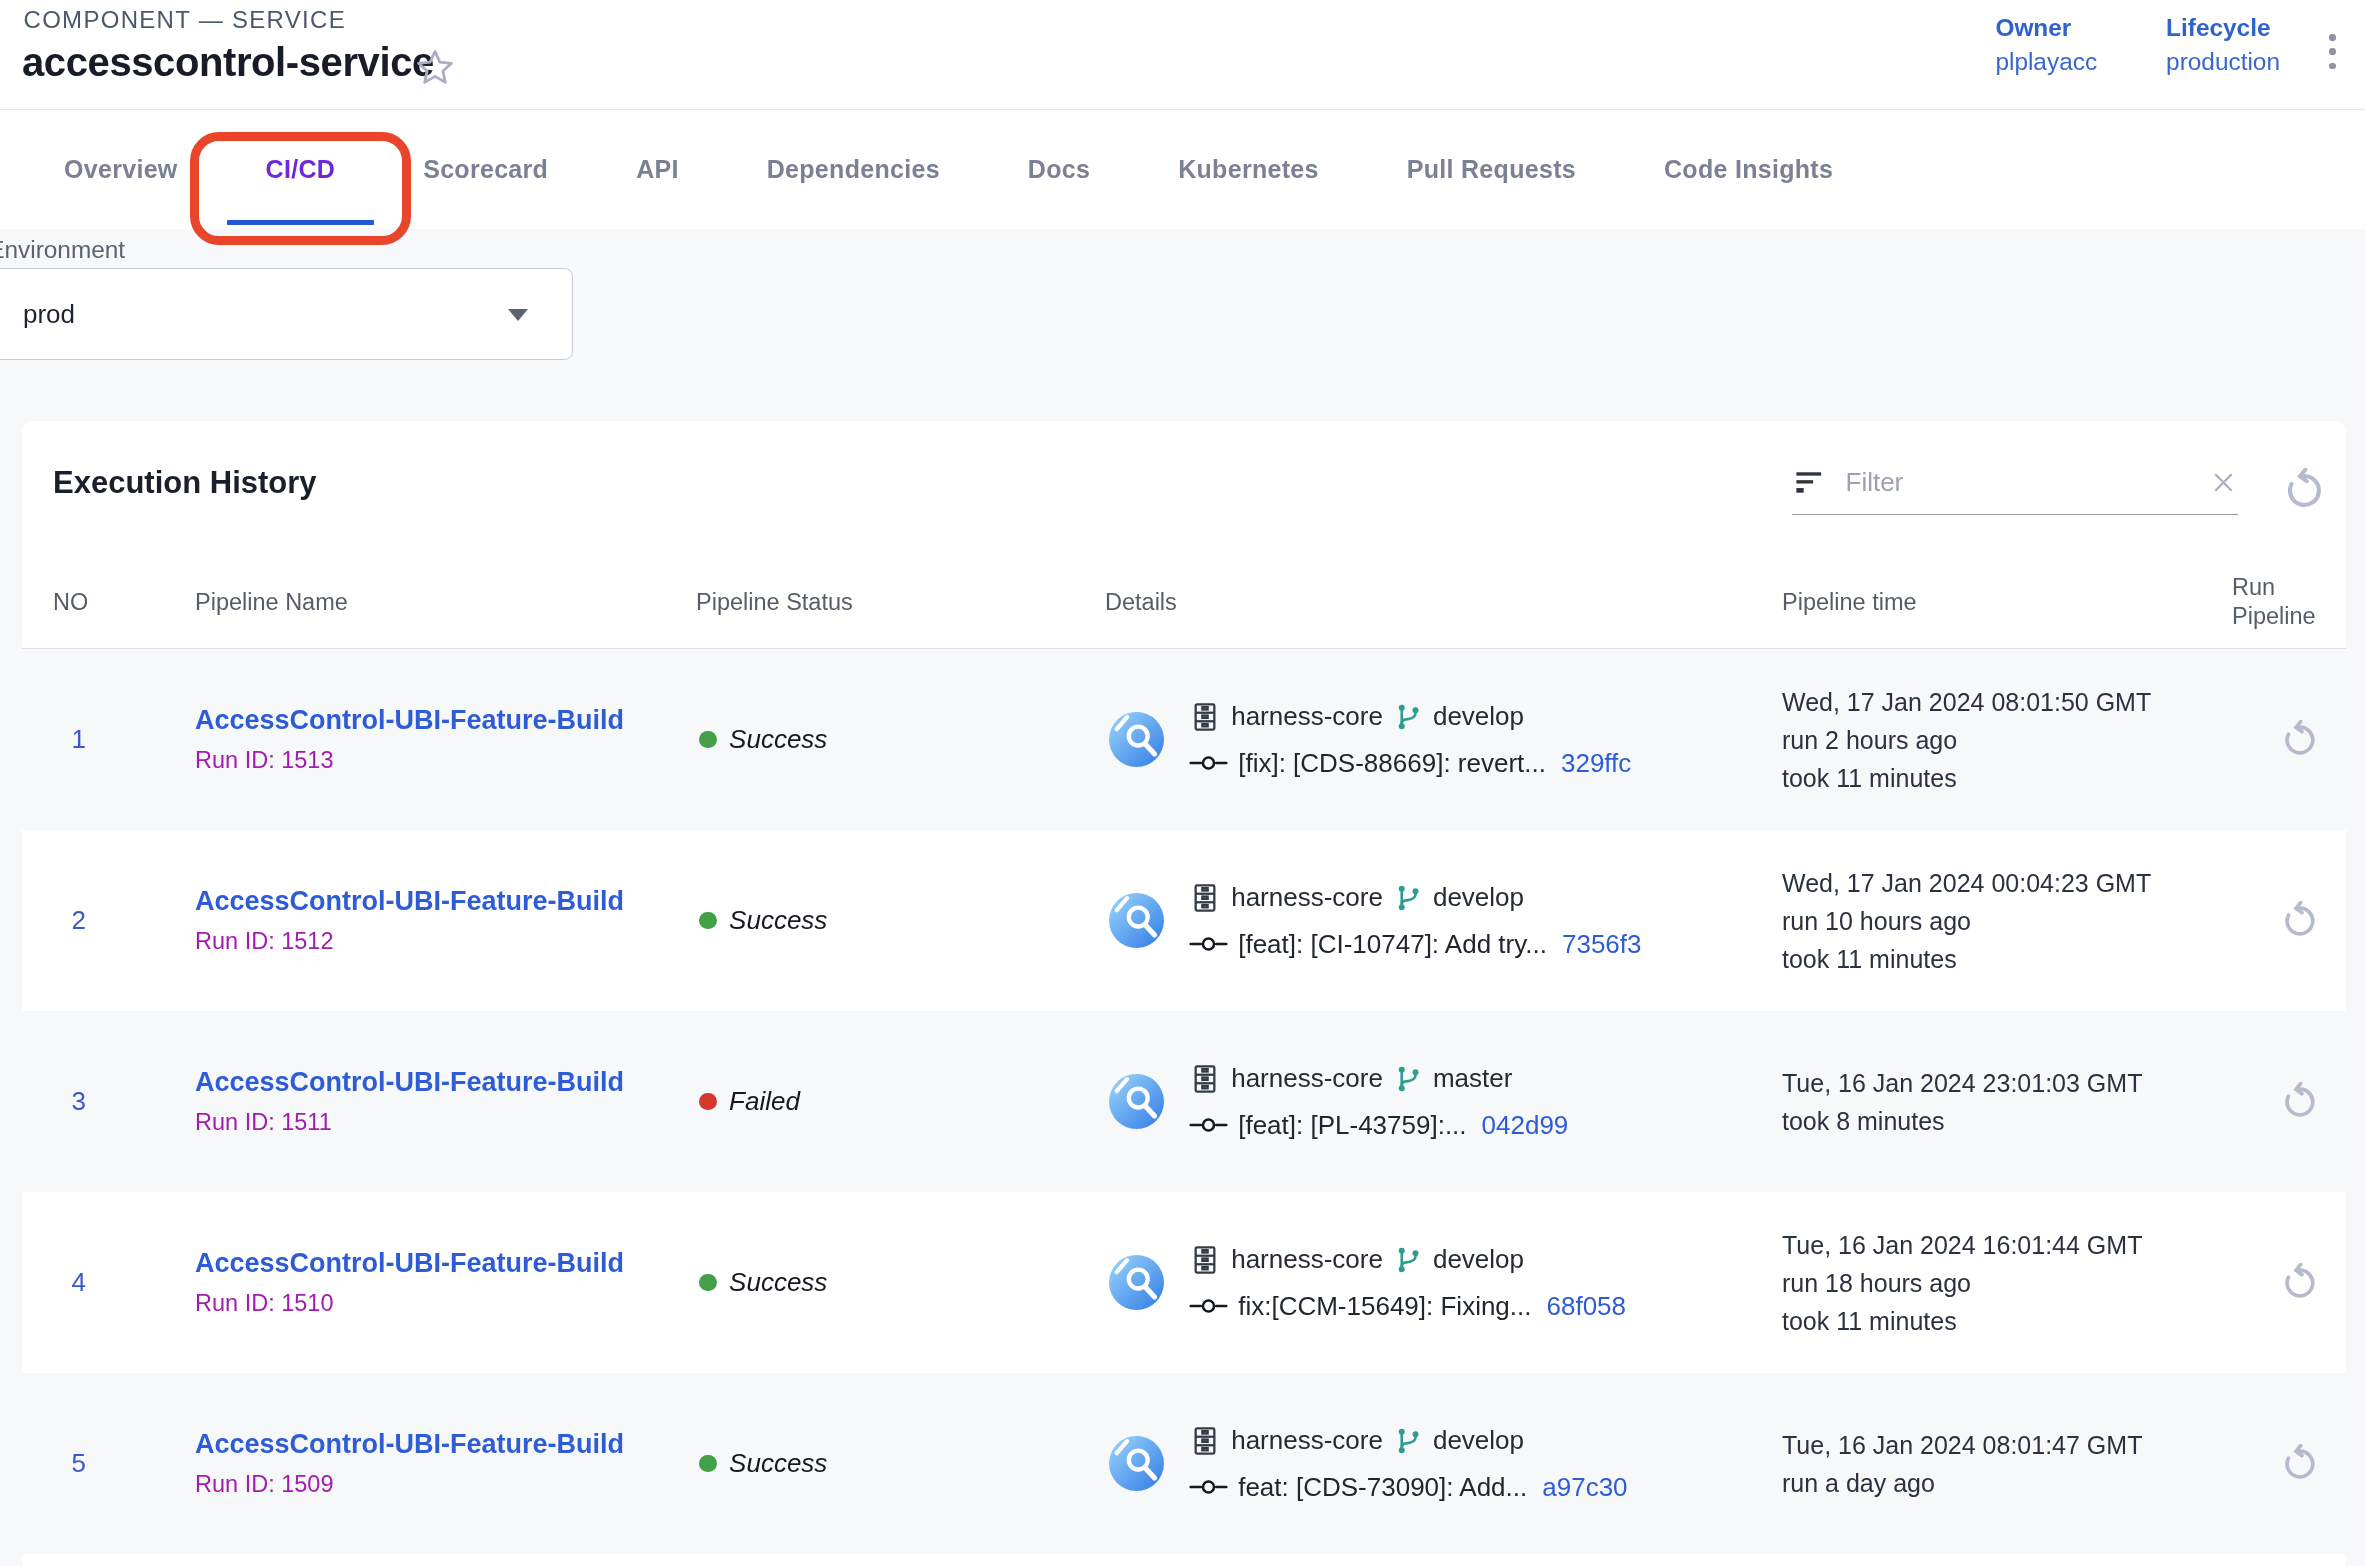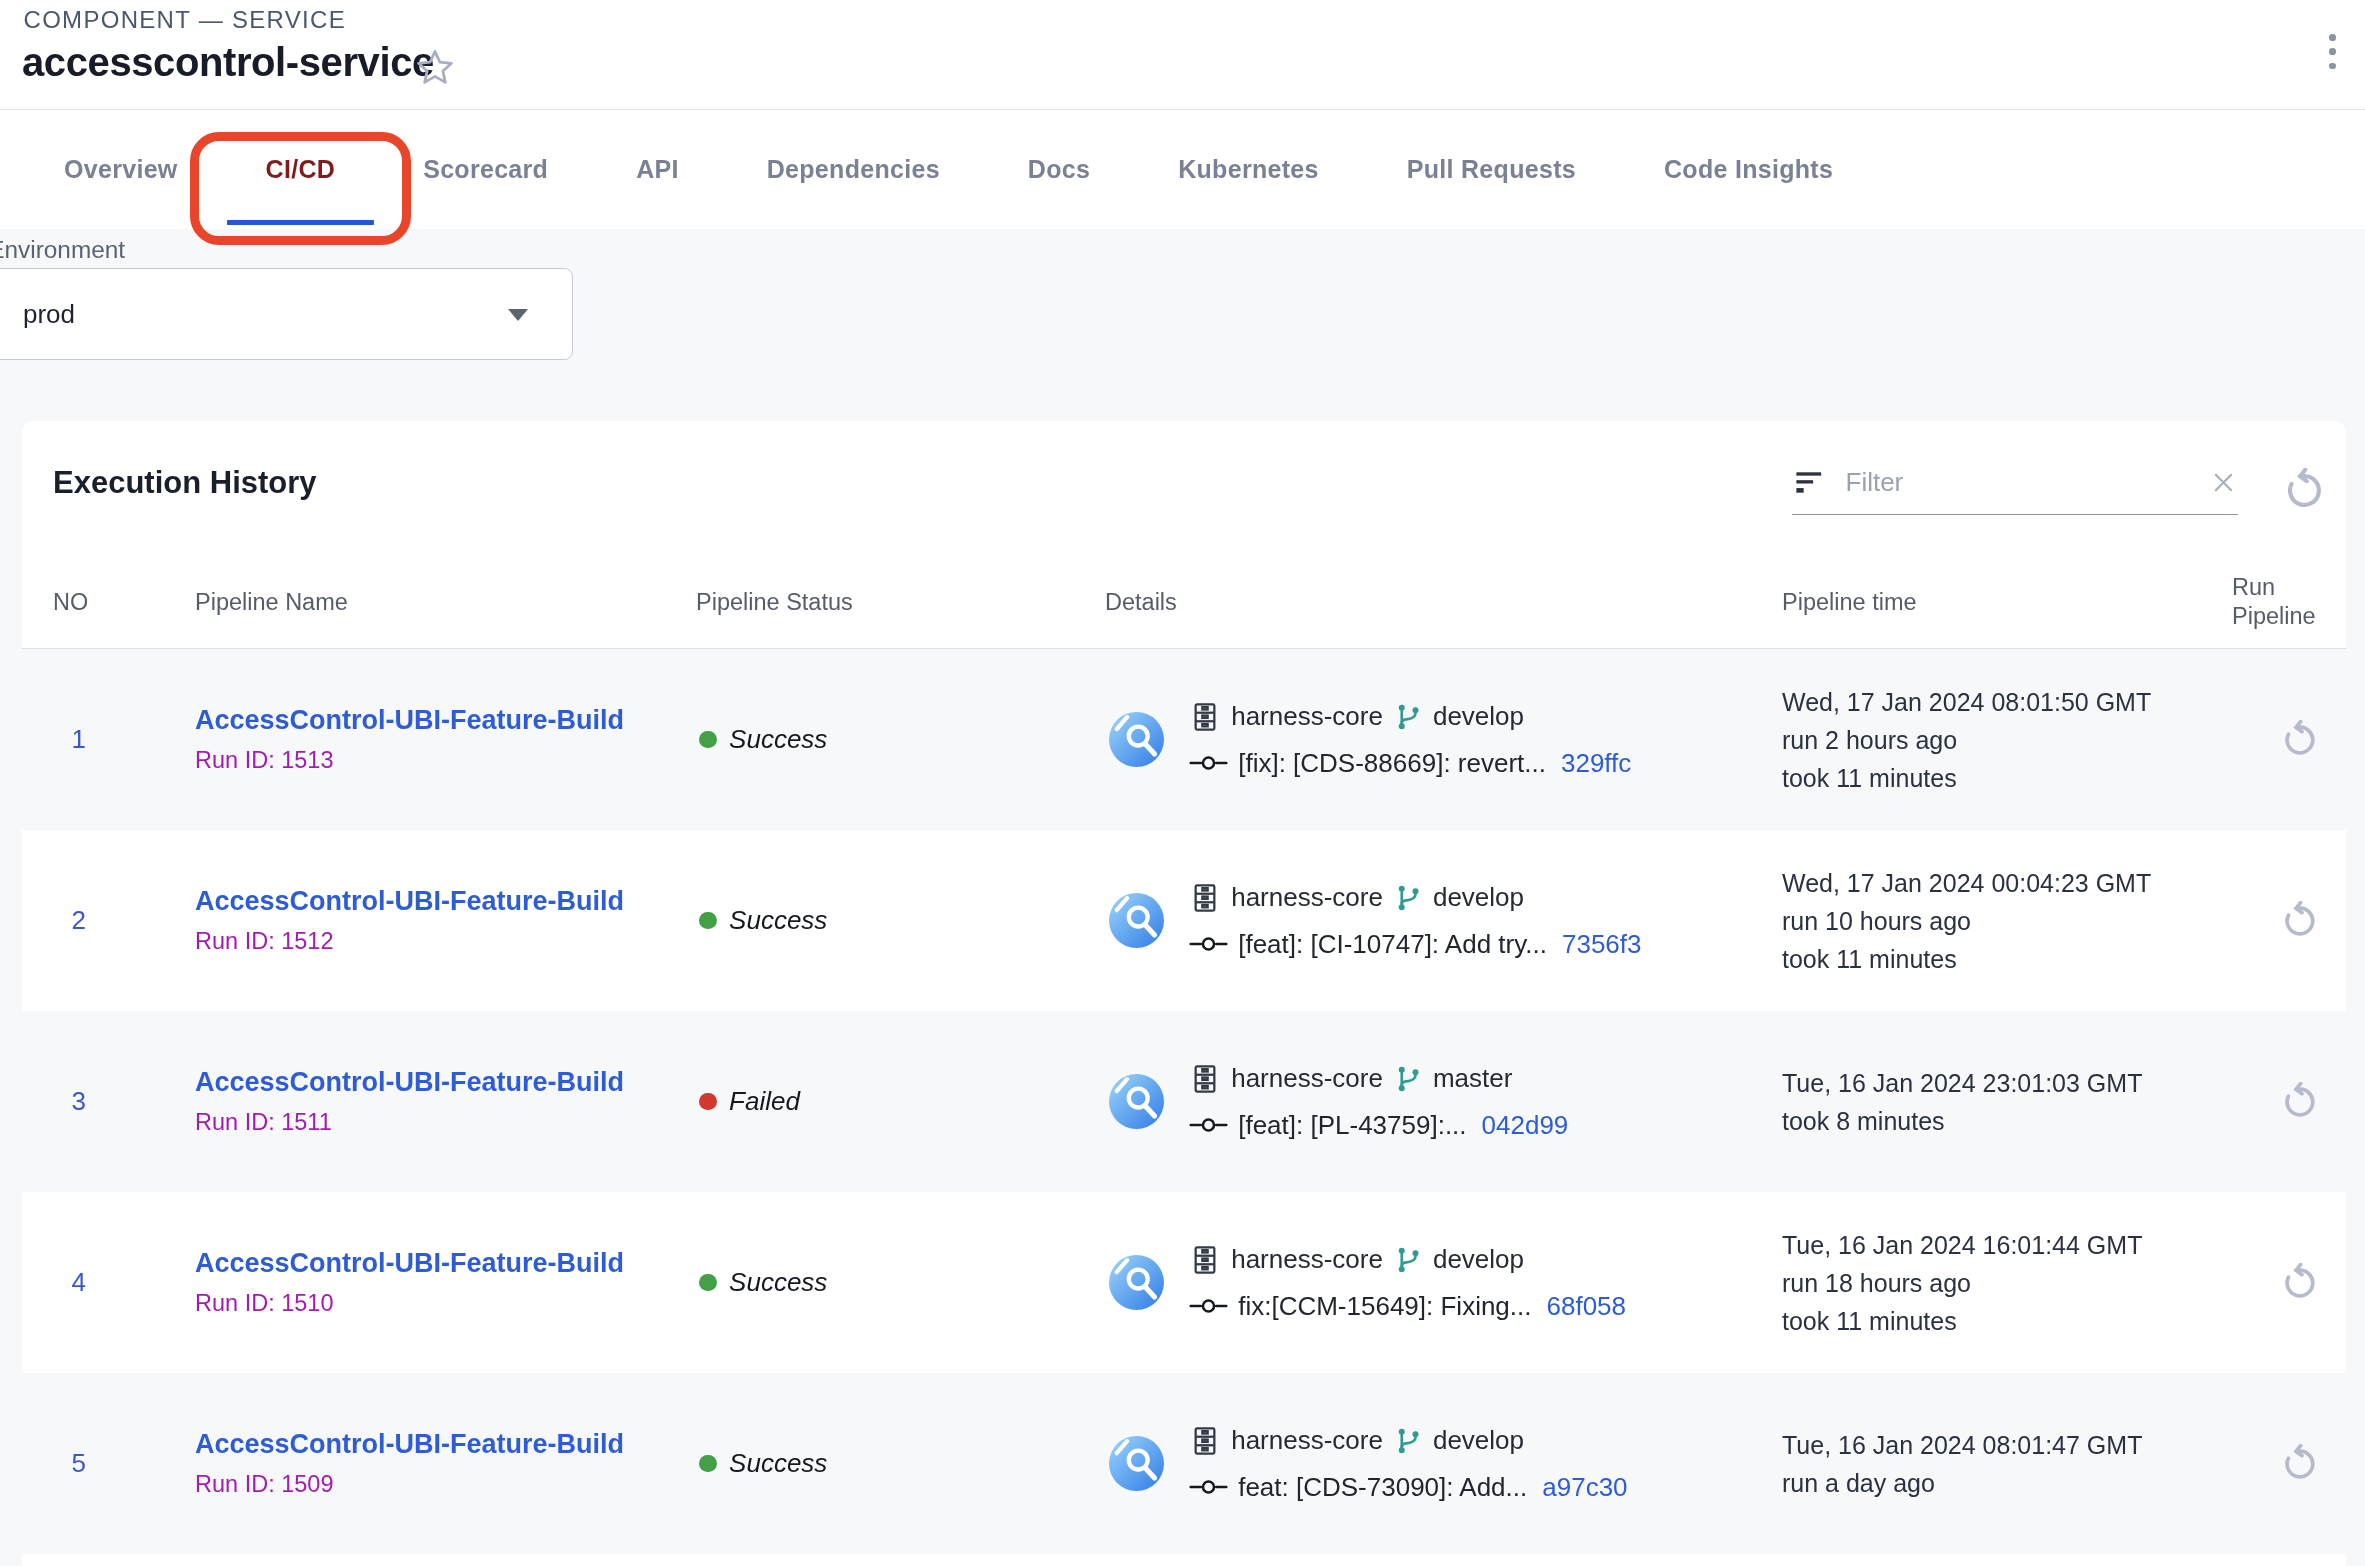--- a/index.html
+++ b/index.html
@@ -14,21 +14,21 @@
   .header-meta { position:absolute; right:86px; top:13.5px; display:flex; gap:69px; }
   .meta-block { display:flex; flex-direction:column; gap:6.7px; }
   .meta-label { font-size:24.4px; font-weight:700; color:#2f63cb; }
   .meta-value { font-size:24.4px; color:#3767cf; }
   .kebab { position:absolute; right:25px; top:29px; display:flex; flex-direction:column; gap:7.6px; padding:5px; cursor:pointer; }
   .kebab span { width:6.7px; height:6.7px; border-radius:50%; background:#8d93a3; }
 
   
   .tabbar { position:relative; height:119px; background:#fff; display:flex; align-items:center; padding-left:20px; }
   .tab { position:relative; height:100%; display:flex; align-items:center; padding:0 44px; font-size:25px; font-weight:600; letter-spacing:0.3px; color:#7b8194; cursor:pointer; white-space:nowrap; }
-  .tab.active { color:#7f1d1d;text-align:center; }
+  .tab.active { color:#6d28d9;text-align:center; }
   .tab-underline { position:absolute; left:5px; right:5px; bottom:4.2px; height:5px; background:#2257d6; border-radius:0.8px; }
   .annotation-ring { position:absolute; left:-32px; right:-32px; top:22px; bottom:-16px; border:9.2px solid #e8452a; border-radius:29px; pointer-events:none; z-index:5; }
 
   
   .content { position:relative; background:#f7f8fa; height:1338px; }
   .env-label { position:absolute; left:-11.8px; top:6.7px; font-size:24.4px; color:#5a6372; }
   .env-select { position:absolute; left:-20px; top:39px; width:593px; height:92px; background:#fff; border:1.7px solid #c6cad4; border-radius:8.4px; display:flex; align-items:center; padding-left:42px; cursor:pointer; }
   .env-value { font-size:26px; color:#1d2330; }
   .env-caret { position:absolute; right:44px; top:40px; width:0; height:0; border-left:10px solid transparent; border-right:10px solid transparent; border-top:12.6px solid #5b6370; }
 
@@ -70,20 +70,30 @@
 <body>
 
 <header class="top-header">
   <div class="breadcrumb">COMPONENT — SERVICE</div>
   <h1 class="page-title">accesscontrol-service</h1>
   <span class="star-btn">
     <svg width="42" height="42" viewBox="0 0 24 24">
         <path d="M12 2.6l2.8 6 6.6.7-4.9 4.4 1.4 6.5-5.9-3.4-5.9 3.4 1.4-6.5-4.9-4.4 6.6-.7z" fill="none" stroke="#a9aec2" stroke-width="1.6" stroke-linejoin="round"></path>
       </svg>
   </span>
+  <div class="header-meta">
+    <div class="meta-block">
+      <div class="meta-label">Owner</div>
+      <div class="meta-value">plplayacc</div>
+    </div>
+    <div class="meta-block">
+      <div class="meta-label">Lifecycle</div>
+      <div class="meta-value">production</div>
+    </div>
+  </div>
   <div class="kebab">
       <span></span>
       <span></span>
       <span></span>
     </div>
 </header>
 
 <nav class="tabbar">
   <div class="tab">Overview</div>
   <div class="tab active">

